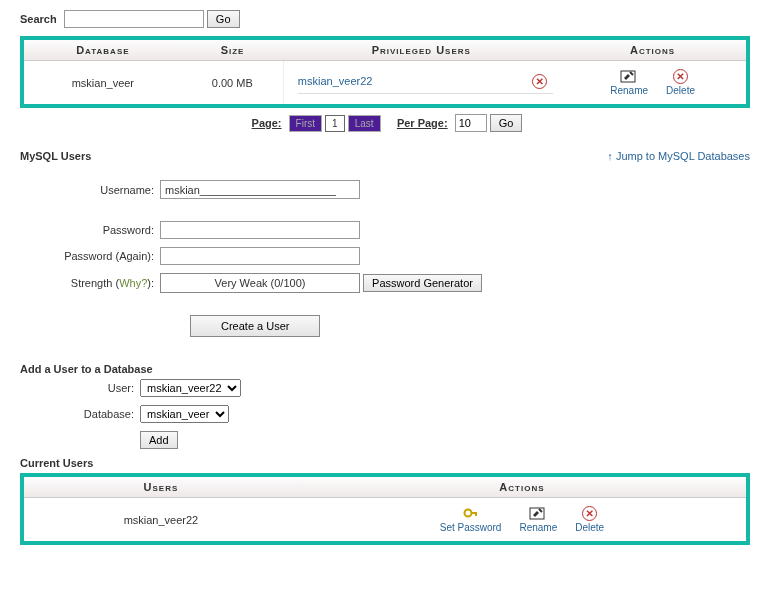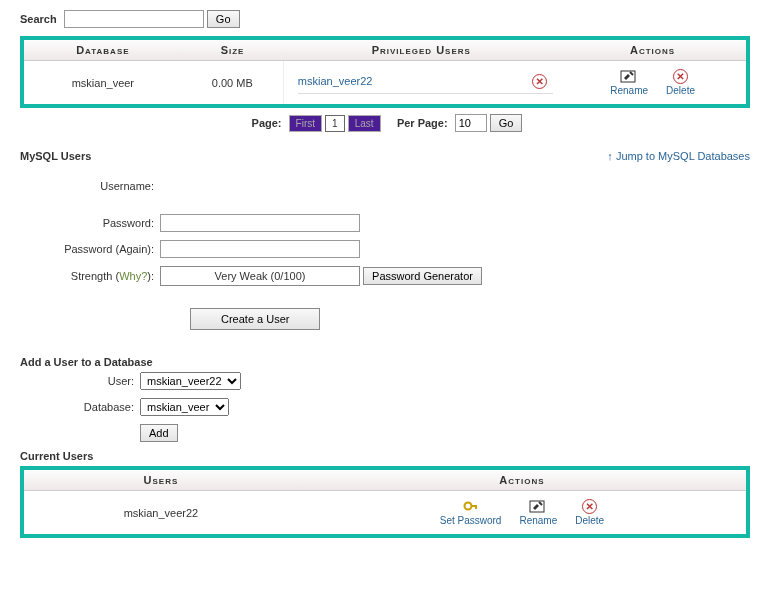--- a/index.html
+++ b/index.html
@@ -60,21 +60,21 @@
     line-height:13px;
     text-align:center;
     cursor:pointer;
     font-weight:bold;
     vertical-align:middle;
   }
   .action-cell { display:flex; justify-content:center; gap:18px; align-items:flex-start; }
   .action-item { display:flex; flex-direction:column; align-items:center; gap:1px; cursor:pointer; }
   .action-item .lbl { font-size:10px; color:#2a6496; }
   .pager { text-align:center; margin: 6px 0 18px; }
-  .pager .lbl { font-weight:bold; margin: 0 4px; }
+  .pager .lbl { font-weight:bold; margin: 0 4px; text-decoration: underline; }
   .pgbtn {
     border:1px solid #aaa; padding:2px 6px; font-size:10px;
     background:#4c1d95; color:#aaa; display:inline-block;
   }
   .pgbtn.current { color:#333; border-color:#666; background:#fff; }
   .section-title { font-weight:bold; margin: 4px 0; }
   .jump-link { float:right; color:#2a6496; cursor:pointer; font-size:11px; }
   .jump-link .arrow { font-weight:bold; }
   .form-row { display:flex; align-items:center; margin-bottom:8px; }
   .form-label { width:140px; text-align:right; padding-right:6px; }
@@ -155,20 +155,24 @@
     <span class="arrow">↑</span>
     <span>Jump to MySQL Databases</span>
   </span>
   <div class="section-title">MySQL Users</div>
 </div>
 
 <div class="divider"></div>
 
 <div class="form-row">
   <div class="form-label">Username:</div>
+  <span style="border:1px solid #999; padding:2px 0 2px 4px; display:inline-flex; align-items:center; width:200px;">
+    <span class="prefix">mskian_</span>
+    <input type="text" style="border-top: none; border-right: none; border-left: none; border-image: initial; border-bottom: 1px solid rgb(102, 102, 102); width: 130px; padding: 0px 0px 0px 1px; outline: none;" value="">
+  </span>
 </div>
 <div class="divider"></div>
 <div class="form-row">
   <div class="form-label">Password:</div>
   <input type="password" class="wide-input" style="">
 </div>
 <div class="form-row">
   <div class="form-label">Password (Again):</div>
   <input type="password" class="wide-input" style="">
 </div>

